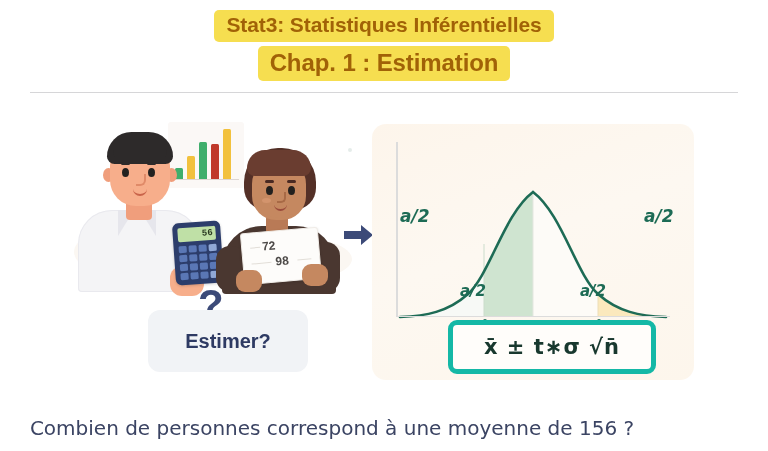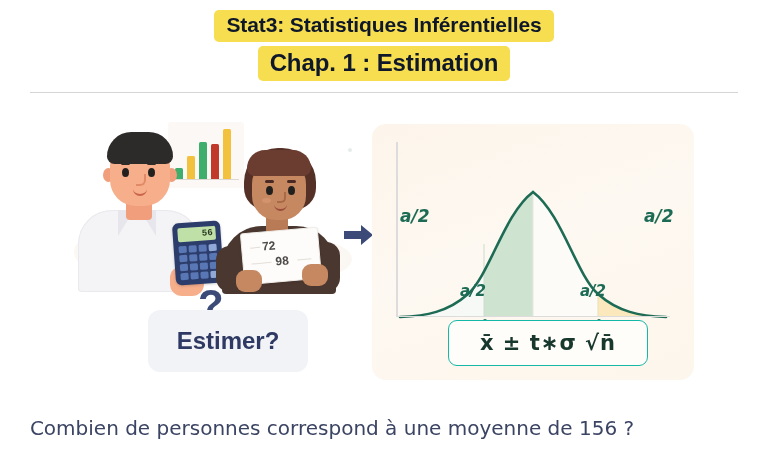--- a/index.html
+++ b/index.html
@@ -13,21 +13,21 @@
   .slide{position:absolute;inset:0;}
 
   
   .title-wrap{
     position:absolute;left:0;top:10px;width:768px;
     text-align:center;
   }
   .title-line{
     display:inline-block;
     background:#F6DE50;
-    color:#0f172a;
+    color:#a16207;
     font-weight:bold;
     font-size:21px;
     line-height:1.18;
     padding:3px 12px 4px 12px;
     border-radius:5px;
     letter-spacing:-0.1px;
     white-space:nowrap;
   }
   .title-line.second{font-size:24px;margin-top:4px;}
 
@@ -174,21 +174,21 @@
     position:absolute;left:198px;top:284px;
     font-size:42px;font-weight:bold;color:#3c4a78;line-height:1;
   }
   .estimer-box{
     position:absolute;left:148px;top:310px;width:160px;height:62px;
     background:#f1f3f6;border-radius:12px;
   }
   .estimer-label{
     position:absolute;left:0;top:0;width:160px;height:62px;
     display:flex;align-items:center;justify-content:center;
-    font-size:24px;font-weight:bold;color:#2e3a63;
+    font-size:20px;font-weight:bold;color:#2e3a63;
   }
 
   
   .arrow{
     position:absolute;left:344px;top:224px;width:30px;height:22px;
   }
 
   
   .panel{
     position:absolute;left:372px;top:124px;width:322px;height:256px;
@@ -207,21 +207,21 @@
     font-style:italic;
     font-family:"DejaVu Sans", sans-serif;
   }
   .lbl-a.left-in{left:400px;top:206px;}
   .lbl-a.right-in{left:644px;top:206px;}
   .lbl-a.axis1{left:460px;top:282px;font-size:15px;}
   .lbl-a.axis2{left:580px;top:282px;font-size:15px;}
 
   .formula-box{
     position:absolute;left:448px;top:320px;width:198px;height:44px;
-    background:#fffdfa;border:1px solid #14b8a6;border-radius:9px;
+    background:#fffdfa;border:5px solid #14b8a6;border-radius:9px;
     display:flex;align-items:center;justify-content:center;
   }
   .formula{
     font-size:21px;font-weight:bold;color:#18382e;
     font-family:"DejaVu Sans", sans-serif;
     white-space:nowrap;letter-spacing:1px;
   }
 
   
   .question{

